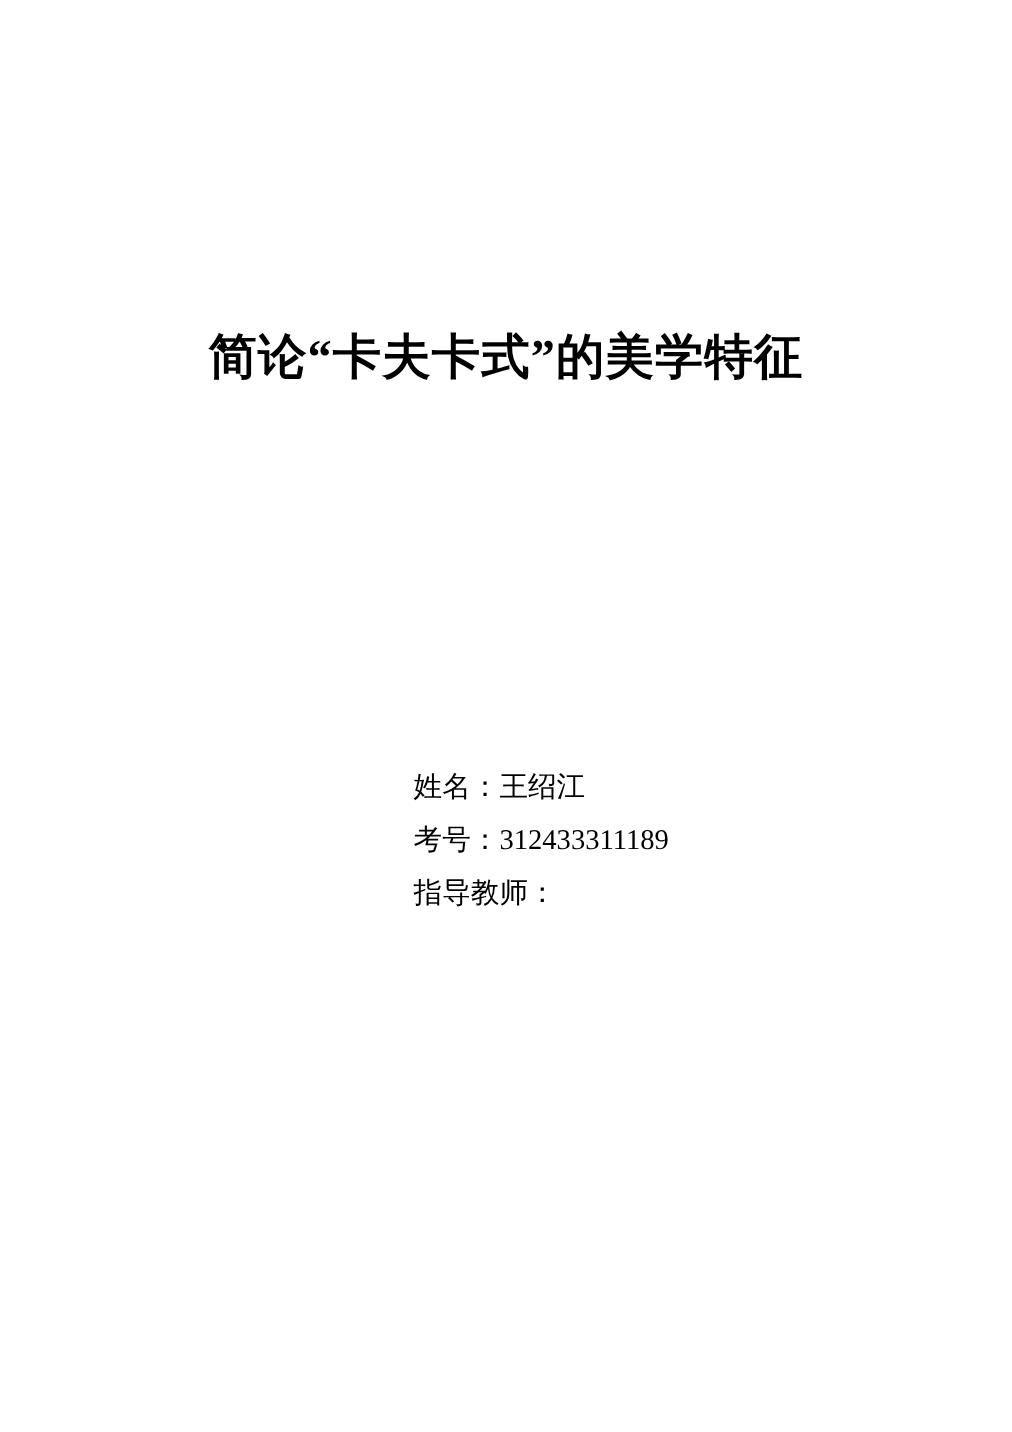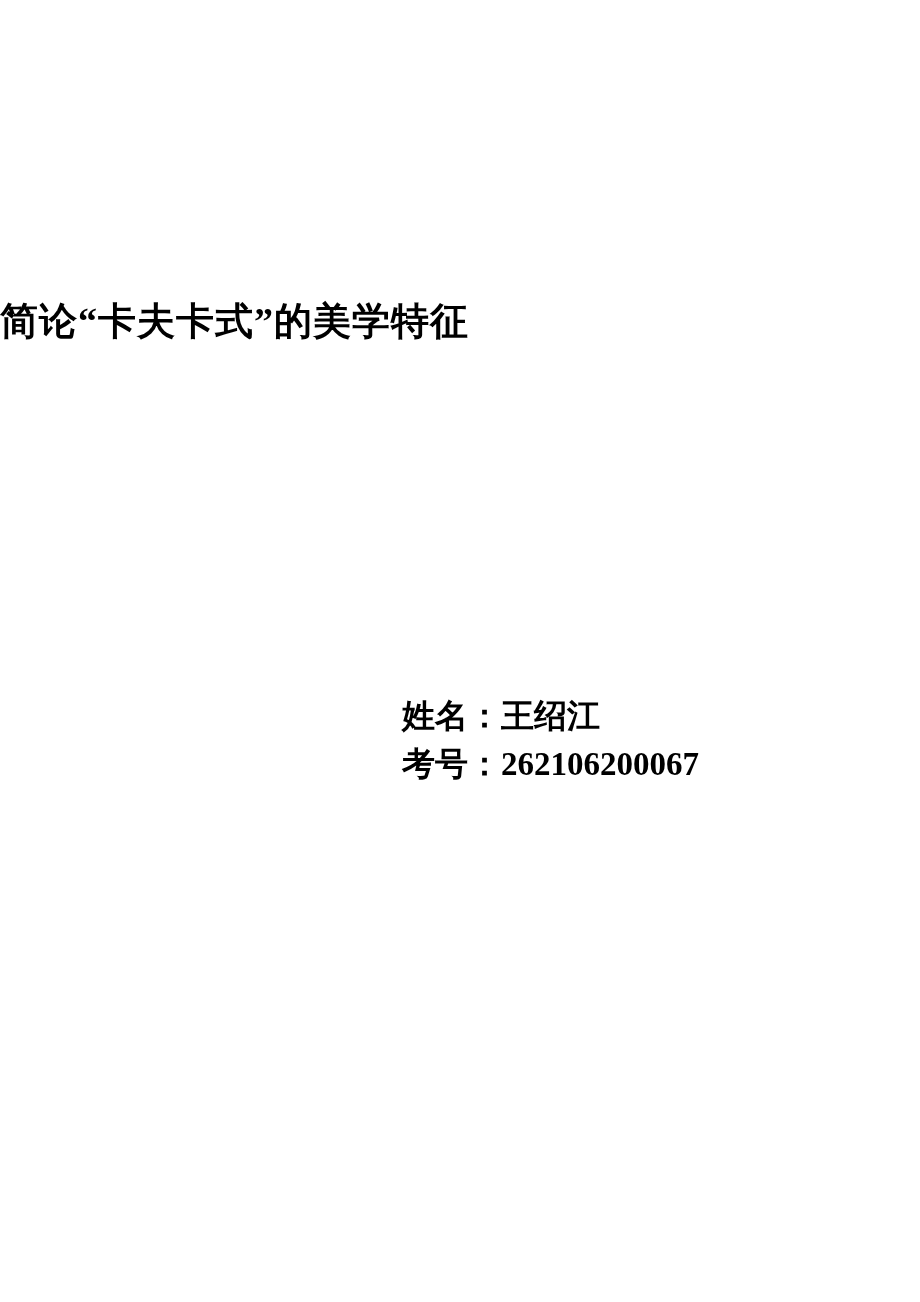--- a/index.html
+++ b/index.html
@@ -15,32 +15,33 @@
       color: #000000;
       font-family: "Liberation Serif", "DejaVu Serif", serif;
       overflow: hidden;
     }
     .doc-title {
       position: absolute;
       top: 299px;
       left: 0;
       right: 0;
       margin: 0;
-      font-size: 38px;
+      text-align: center;
+      font-size: 44px;
       line-height: 1.2;
       font-weight: 700;
       letter-spacing: 1px;
       white-space: nowrap;
     }
     .info-block {
       position: absolute;
-      left: 402px;
+      left: 376px;
       top: 692px;
-      font-size: 33px;
-      font-weight: 700;
+      font-size: 26px;
+      font-weight: 400;
       line-height: 48px;
     }
     .info-line {
       white-space: nowrap;
     }
     .field-label {
       display: inline;
     }
     .field-value {
       display: inline;
@@ -53,20 +54,23 @@
 
   <h1 class="doc-title">简论“卡夫卡式”的美学特征</h1>
 
   <div class="info-block">
 
     <div class="info-line">
       <span class="field-label">姓名：</span><span class="field-value">王绍江</span>
     </div>
 
     <div class="info-line">
-      <span class="field-label">考号：</span><span class="field-value">262106200067</span>
+      <span class="field-label">考号：</span><span class="field-value">312433311189</span>
     </div>
 
 
+    <div class="info-line">
+      <span class="field-label">指导教师：</span><span class="field-value"></span>
+    </div>
 
   </div>
 
 </div>
 
 </body></html>

